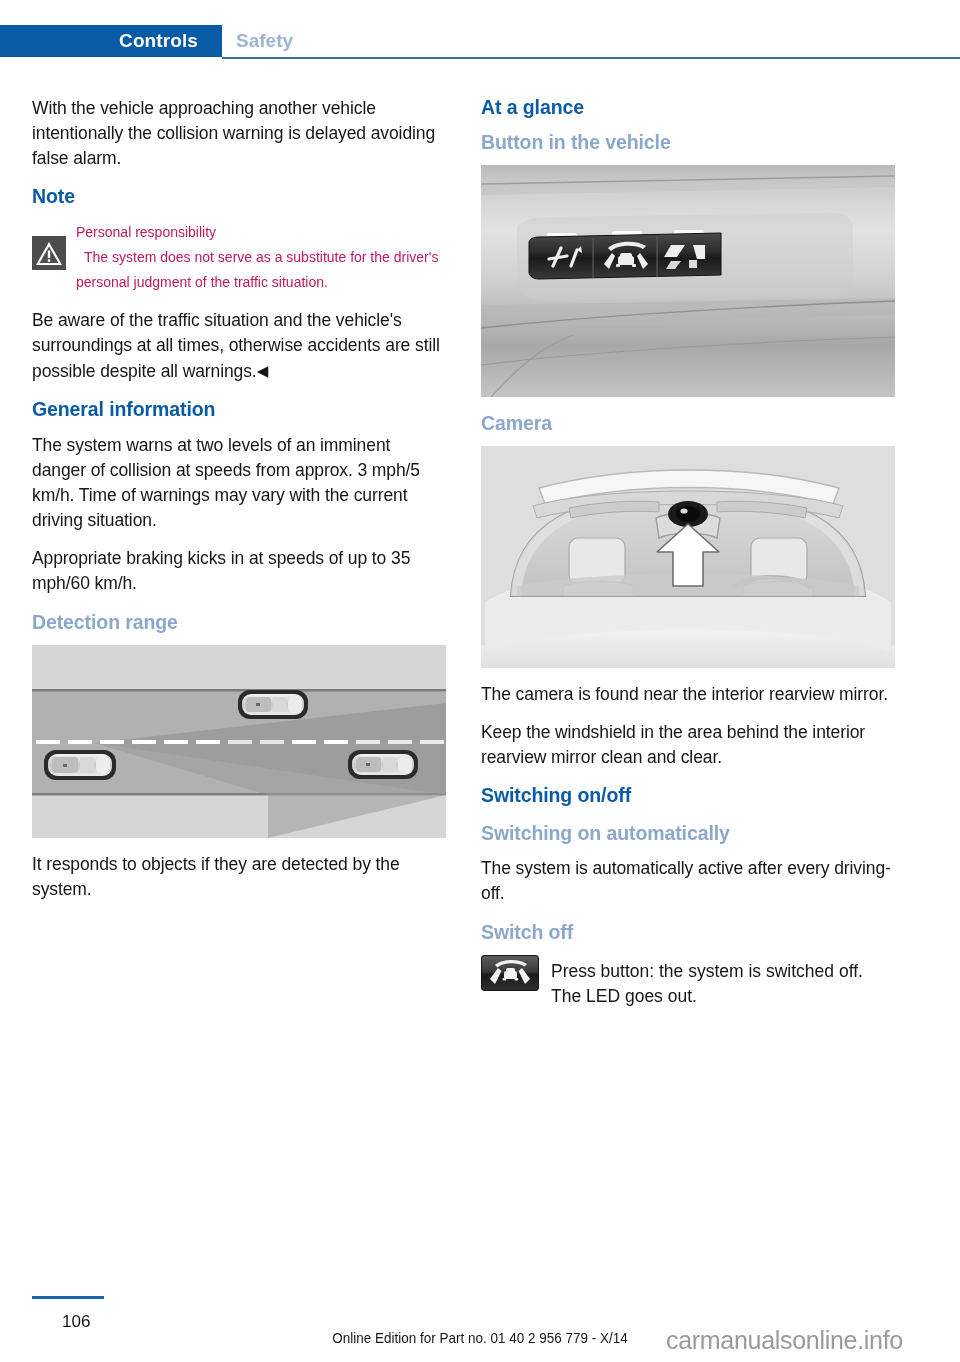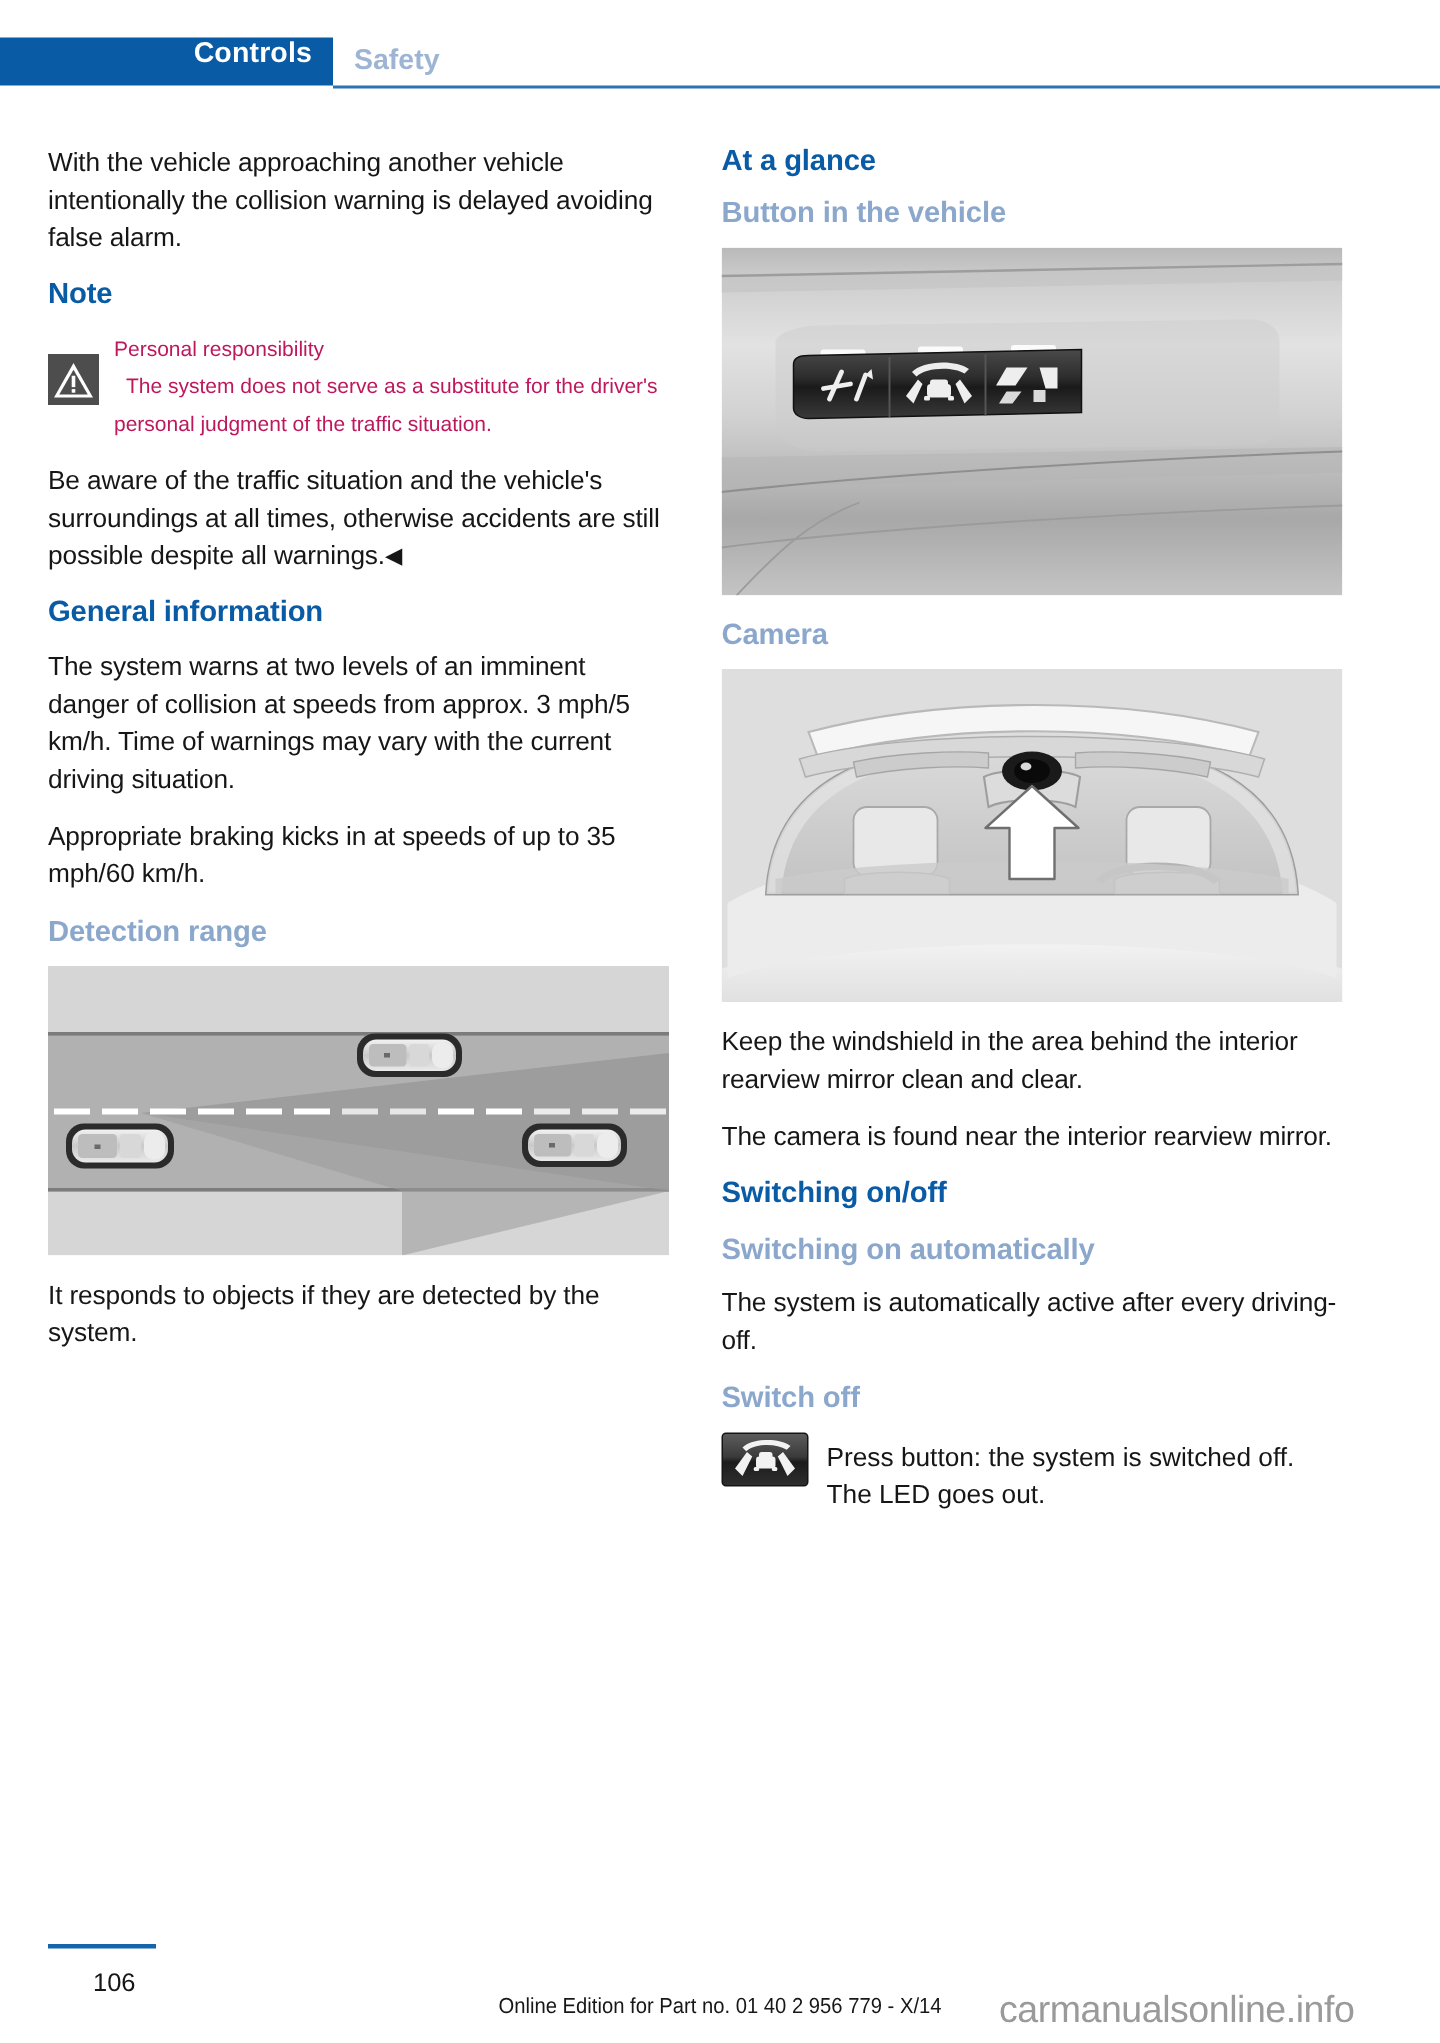--- a/index.html
+++ b/index.html
@@ -28,23 +28,23 @@
     height: 36px;
   }
   .header-tab-active {
     position: absolute;
     left: 0;
     top: 0;
     width: 222px;
     height: 32px;
     background: #0a5ba5;
     display: flex;
-    align-items: flex-start;
+    align-items: center;
     justify-content: flex-end;
-    padding-right: 14px;
+    padding-right: 24px;
   }
   .header-tab-active span {
     color: #ffffff;
     font-size: 19px;
     font-weight: bold;
     letter-spacing: 0.1px;
   }
   .header-tab-inactive {
     position: absolute;
     left: 236px;
@@ -433,22 +433,22 @@
         <path d="M175 72 C186 66 228 66 239 72 L236 92 C224 86 190 86 178 92 Z" fill="#dcdcdc" stroke="#9e9e9e" stroke-width="1.4"></path>
 
         <ellipse cx="207" cy="68" rx="20" ry="13" fill="#1a1a1a"></ellipse>
         <ellipse cx="207" cy="68" rx="12" ry="8" fill="#0a0a0a"></ellipse>
         <ellipse cx="203" cy="65" rx="3.6" ry="2.6" fill="#f0f0f0" opacity="0.9"></ellipse>
 
         <path d="M207 78 L238 106 L222 106 L222 140 L192 140 L192 106 L176 106 Z" fill="#ffffff" stroke="#6f6f6f" stroke-width="1.6" stroke-linejoin="round"></path>
       </svg>
     </div>
 
+    <p class="body">The camera is found near the interior rearview mirror.</p>
     <p class="body">Keep the windshield in the area behind the interior rearview mirror clean and clear.</p>
-    <p class="body">The camera is found near the interior rearview mirror.</p>
 
     <h1 class="h-main">Switching on/off</h1>
     <h2 class="h-sub">Switching on automatically</h2>
     <p class="body">The system is automatically active after every driving-off.</p>
 
     <h2 class="h-sub">Switch off</h2>
 
     <div class="icon-row">
       <div class="btn-icon">
         <svg width="56" height="34" viewBox="0 0 56 34" xmlns="http://www.w3.org/2000/svg">

